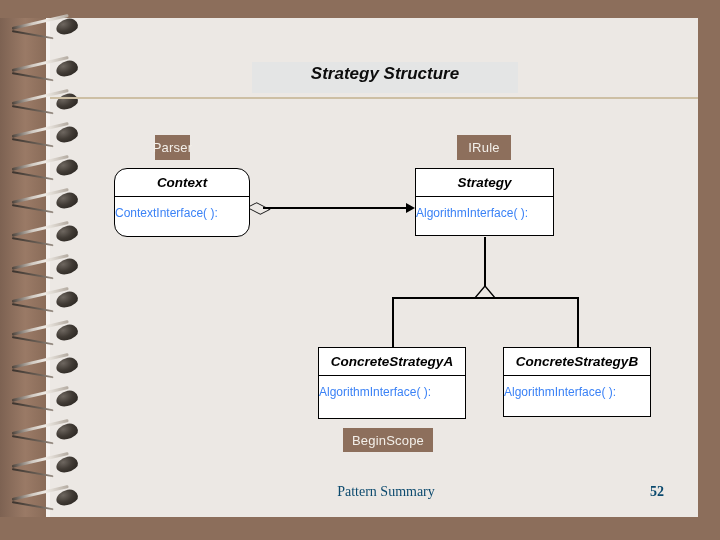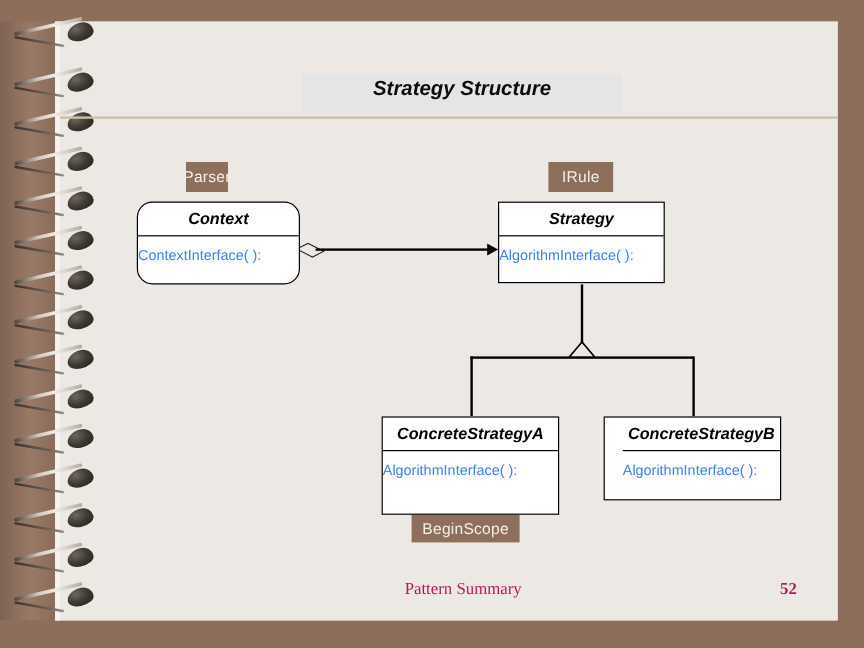--- a/index.html
+++ b/index.html
@@ -187,21 +187,21 @@
     position: absolute;
     width: 22px; height: 13px;
   }
 
   
   .footer-text {
     position: absolute;
     top: 484px;
     font-family: "Liberation Serif", serif;
     font-size: 14px;
-    color: #be185d;
+    color: #0c4a6e;
   }
   .footer-title { left: 281px; width: 210px; text-align: center; }
   .footer-page  { left: 650px; width: 30px; text-align: left; font-weight: bold; }
 </style>
 </head>
 <body>
 
 <div id="slide">
 
   <div class="cover-left-shade"></div>
@@ -319,26 +319,26 @@
   <div class="uml" style="left:114px; top:168px; width:136px; height:69px;border-radius:13px;">
     <div class="uml-name">Context</div>
     <div class="uml-ops">ContextInterface( ):</div>
   </div>
 
   <div class="uml" style="left:415px; top:168px; width:139px; height:68px;">
     <div class="uml-name">Strategy</div>
     <div class="uml-ops">AlgorithmInterface( ):</div>
   </div>
 
-  <div class="uml" style="left:318px; top:347px; width:148px; height:82px;">
+  <div class="uml" style="left:318px; top:347px; width:148px; height:72px;">
     <div class="uml-name">ConcreteStrategyA</div>
     <div class="uml-ops">AlgorithmInterface( ):</div>
   </div>
 
-  <div class="uml" style="left:503px; top:347px; width:148px; height:70px;padding-left:15px;">
+  <div class="uml" style="left:503px; top:347px; width:148px; height:70px;">
     <div class="uml-name">ConcreteStrategyB</div>
     <div class="uml-ops">AlgorithmInterface( ):</div>
   </div>
 
   <div class="footer-text footer-title">Pattern Summary</div>
   <div class="footer-text footer-page">52</div>
 
 </div>
 
 </body></html>

